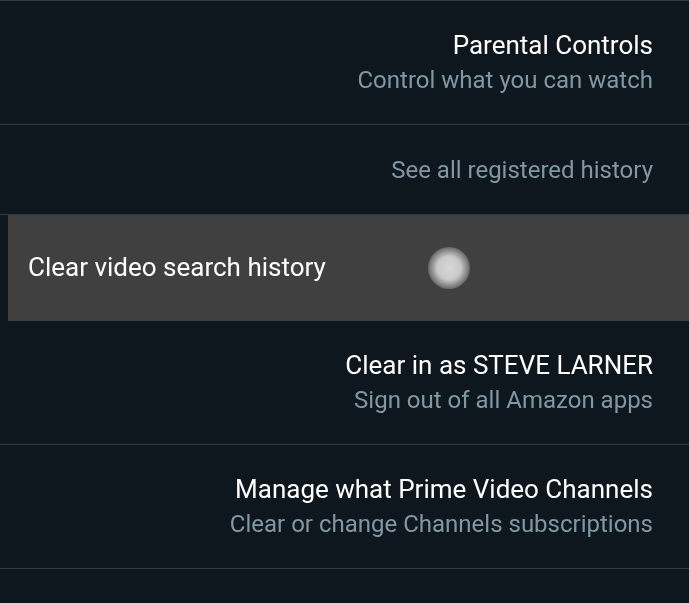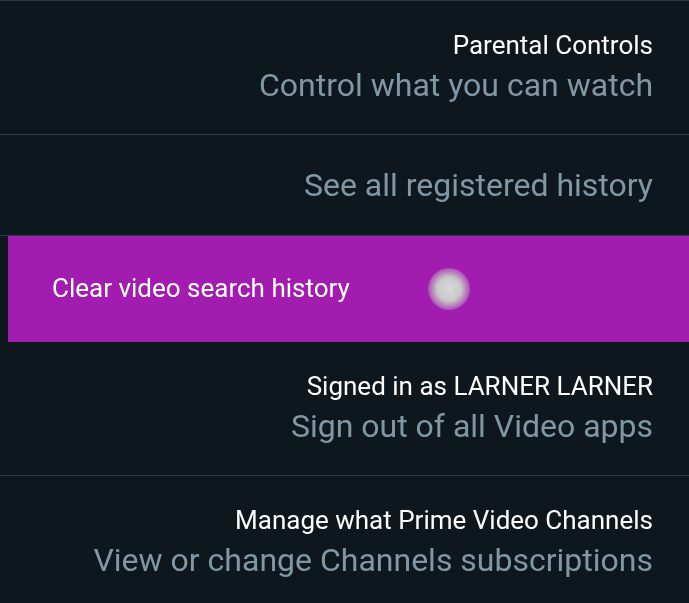--- a/index.html
+++ b/index.html
@@ -27,37 +27,37 @@
       border-bottom: 1px solid #2a3a47;
       cursor: pointer;
       position: relative;
     }
     
     .settings-item.first {
       border-top: 1px solid #2a3a47;
     }
     
     .settings-item.pressed {
-      background-color: #a21caf;
+      background-color: #404040;
       margin-left: 8px;
-      padding-left: 44px;
+      padding-left: 20px;
       border-top: none;
       border-bottom: none;
     }
     
     .item-title {
       color: #ffffff;
       font-size: 26px;
       font-weight: 400;
       line-height: 1.3;
     }
     
     .item-subtitle {
       color: #8197a4;
-      font-size: 32px;
+      font-size: 24px;
       font-weight: 400;
       margin-top: 2px;
       line-height: 1.3;
     }
     
     .pressed .item-title {
       color: #ffffff;
     }
     
     .ripple {
@@ -90,22 +90,22 @@
   <div class="settings-item">
     <div class="item-subtitle">See all registered history</div>
   </div>
 
   <div class="settings-item pressed single-line-item">
     <div class="item-title">Clear video search history</div>
     <div class="ripple"></div>
   </div>
 
   <div class="settings-item">
-    <div class="item-title">Signed in as LARNER LARNER</div>
-    <div class="item-subtitle">Sign out of all Video apps</div>
+    <div class="item-title">Clear in as STEVE LARNER</div>
+    <div class="item-subtitle">Sign out of all Amazon apps</div>
   </div>
 
   <div class="settings-item">
     <div class="item-title">Manage what Prime Video Channels</div>
-    <div class="item-subtitle">View or change Channels subscriptions</div>
+    <div class="item-subtitle">Clear or change Channels subscriptions</div>
   </div>
 
 </div>
 
 </body></html>

